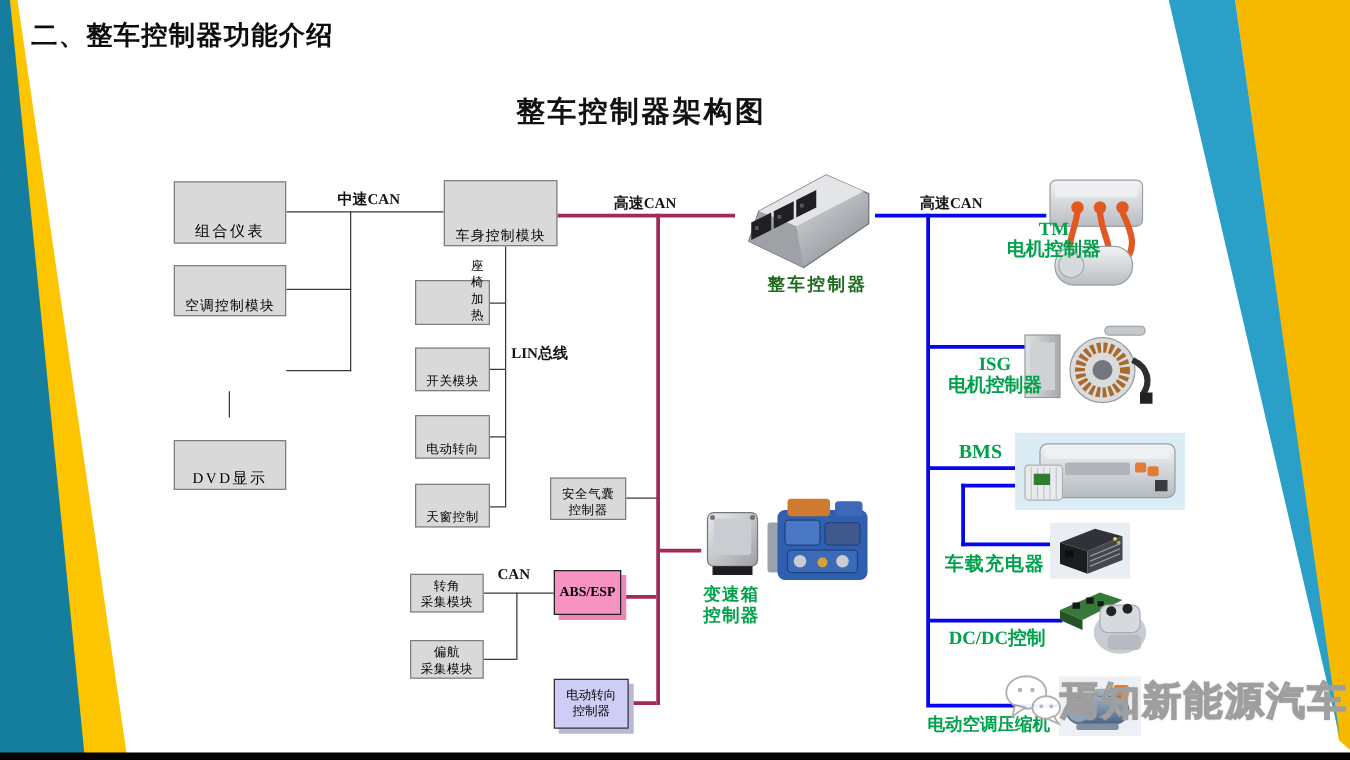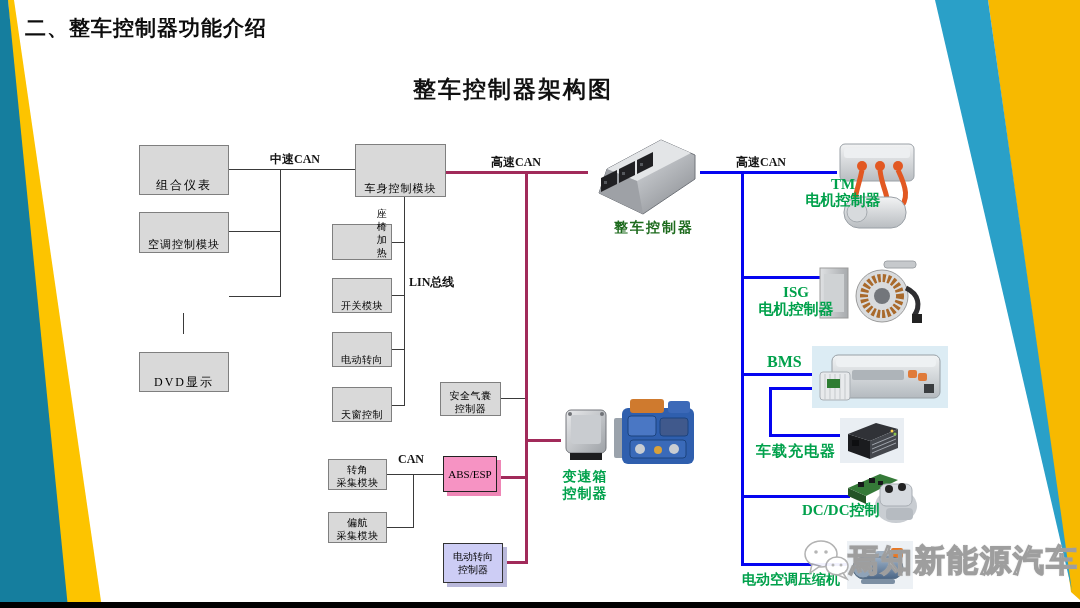--- a/index.html
+++ b/index.html
@@ -19,21 +19,21 @@
   .ln{position:absolute;background:#3a3a3a;z-index:2;}
   .bus-c{position:absolute;background:#A12A5A;z-index:2;}
   .bus-b{position:absolute;background:#0505F0;z-index:2;}
   
   .gbox{position:absolute;background:#D9D9D9;border:1px solid #7f7f7f;display:flex;flex-direction:column;align-items:center;justify-content:flex-end;
         font-family:"Liberation Serif",serif;color:#000;z-index:3;box-sizing:border-box;text-align:center;}
   .fs12{font-size:12px;letter-spacing:2px;}
   .fs11{font-size:11px;letter-spacing:1px;}
   .fs10{font-size:10px;line-height:13px;letter-spacing:0.5px;}
   .pinkbox{position:absolute;background:#F693C3;border:1px solid #222;box-shadow:4px 4px 0 #ef86b6;display:flex;align-items:center;justify-content:center;
-        font-family:"Liberation Serif",serif;font-weight:normal;font-size:11px;color:#000;z-index:3;box-sizing:border-box;}
+        font-family:"Liberation Serif",serif;font-weight:bold;font-size:11px;color:#000;z-index:3;box-sizing:border-box;}
   .lavbox{position:absolute;background:#CDCDF5;border:1px solid #333;box-shadow:4px 4px 0 #b9b8da;display:flex;flex-direction:column;align-items:center;justify-content:center;
         font-family:"Liberation Serif",serif;font-size:10px;line-height:13px;color:#000;z-index:3;box-sizing:border-box;}
   
   .buslab{position:absolute;font-family:"Liberation Serif",serif;font-weight:bold;font-size:12px;color:#141414;z-index:3;white-space:nowrap;}
   
   .glab{position:absolute;font-family:"Liberation Serif",serif;font-weight:bold;color:#00A14B;z-index:3;white-space:nowrap;text-align:center;}
   .glab-dark{color:#1E6B1E;}
   .img{position:absolute;z-index:3;}
   
   .wm-icon{position:absolute;left:802px;top:537px;z-index:6;}
@@ -314,21 +314,21 @@
   <div class="glab" style="left:803px;top:176px;width:80px;font-size:15px;line-height:16px;">
     <div>TM</div>
     <div>电机控制器</div>
   </div>
   <div class="glab" style="left:756px;top:284px;width:80px;font-size:15px;line-height:17px;">
     <div>ISG</div>
     <div>电机控制器</div>
   </div>
   <div class="glab" style="left:767px;top:353px;font-size:16px;">BMS</div>
   <div class="glab" style="left:756px;top:442px;font-size:15px;letter-spacing:1px;">车载充电器</div>
-  <div class="glab" style="left:759px;top:501px;font-size:15px;margin-left:43px;">DC/DC控制</div>
+  <div class="glab" style="left:759px;top:501px;font-size:15px;">DC/DC控制</div>
   <div class="glab" style="left:742px;top:571px;font-size:14px;">电动空调压缩机</div>
   <div class="glab" style="left:558px;top:468px;width:54px;font-size:14px;line-height:17px;letter-spacing:1px;">
     <div>变速箱</div>
     <div>控制器</div>
   </div>
 
   <div class="wm-icon">
     <svg width="48" height="44" viewBox="0 0 48 44">
       <g fill="#ffffff" stroke="#aeaeae" stroke-width="1.5" opacity="0.95">
         <ellipse cx="19" cy="17" rx="16" ry="13"></ellipse>

